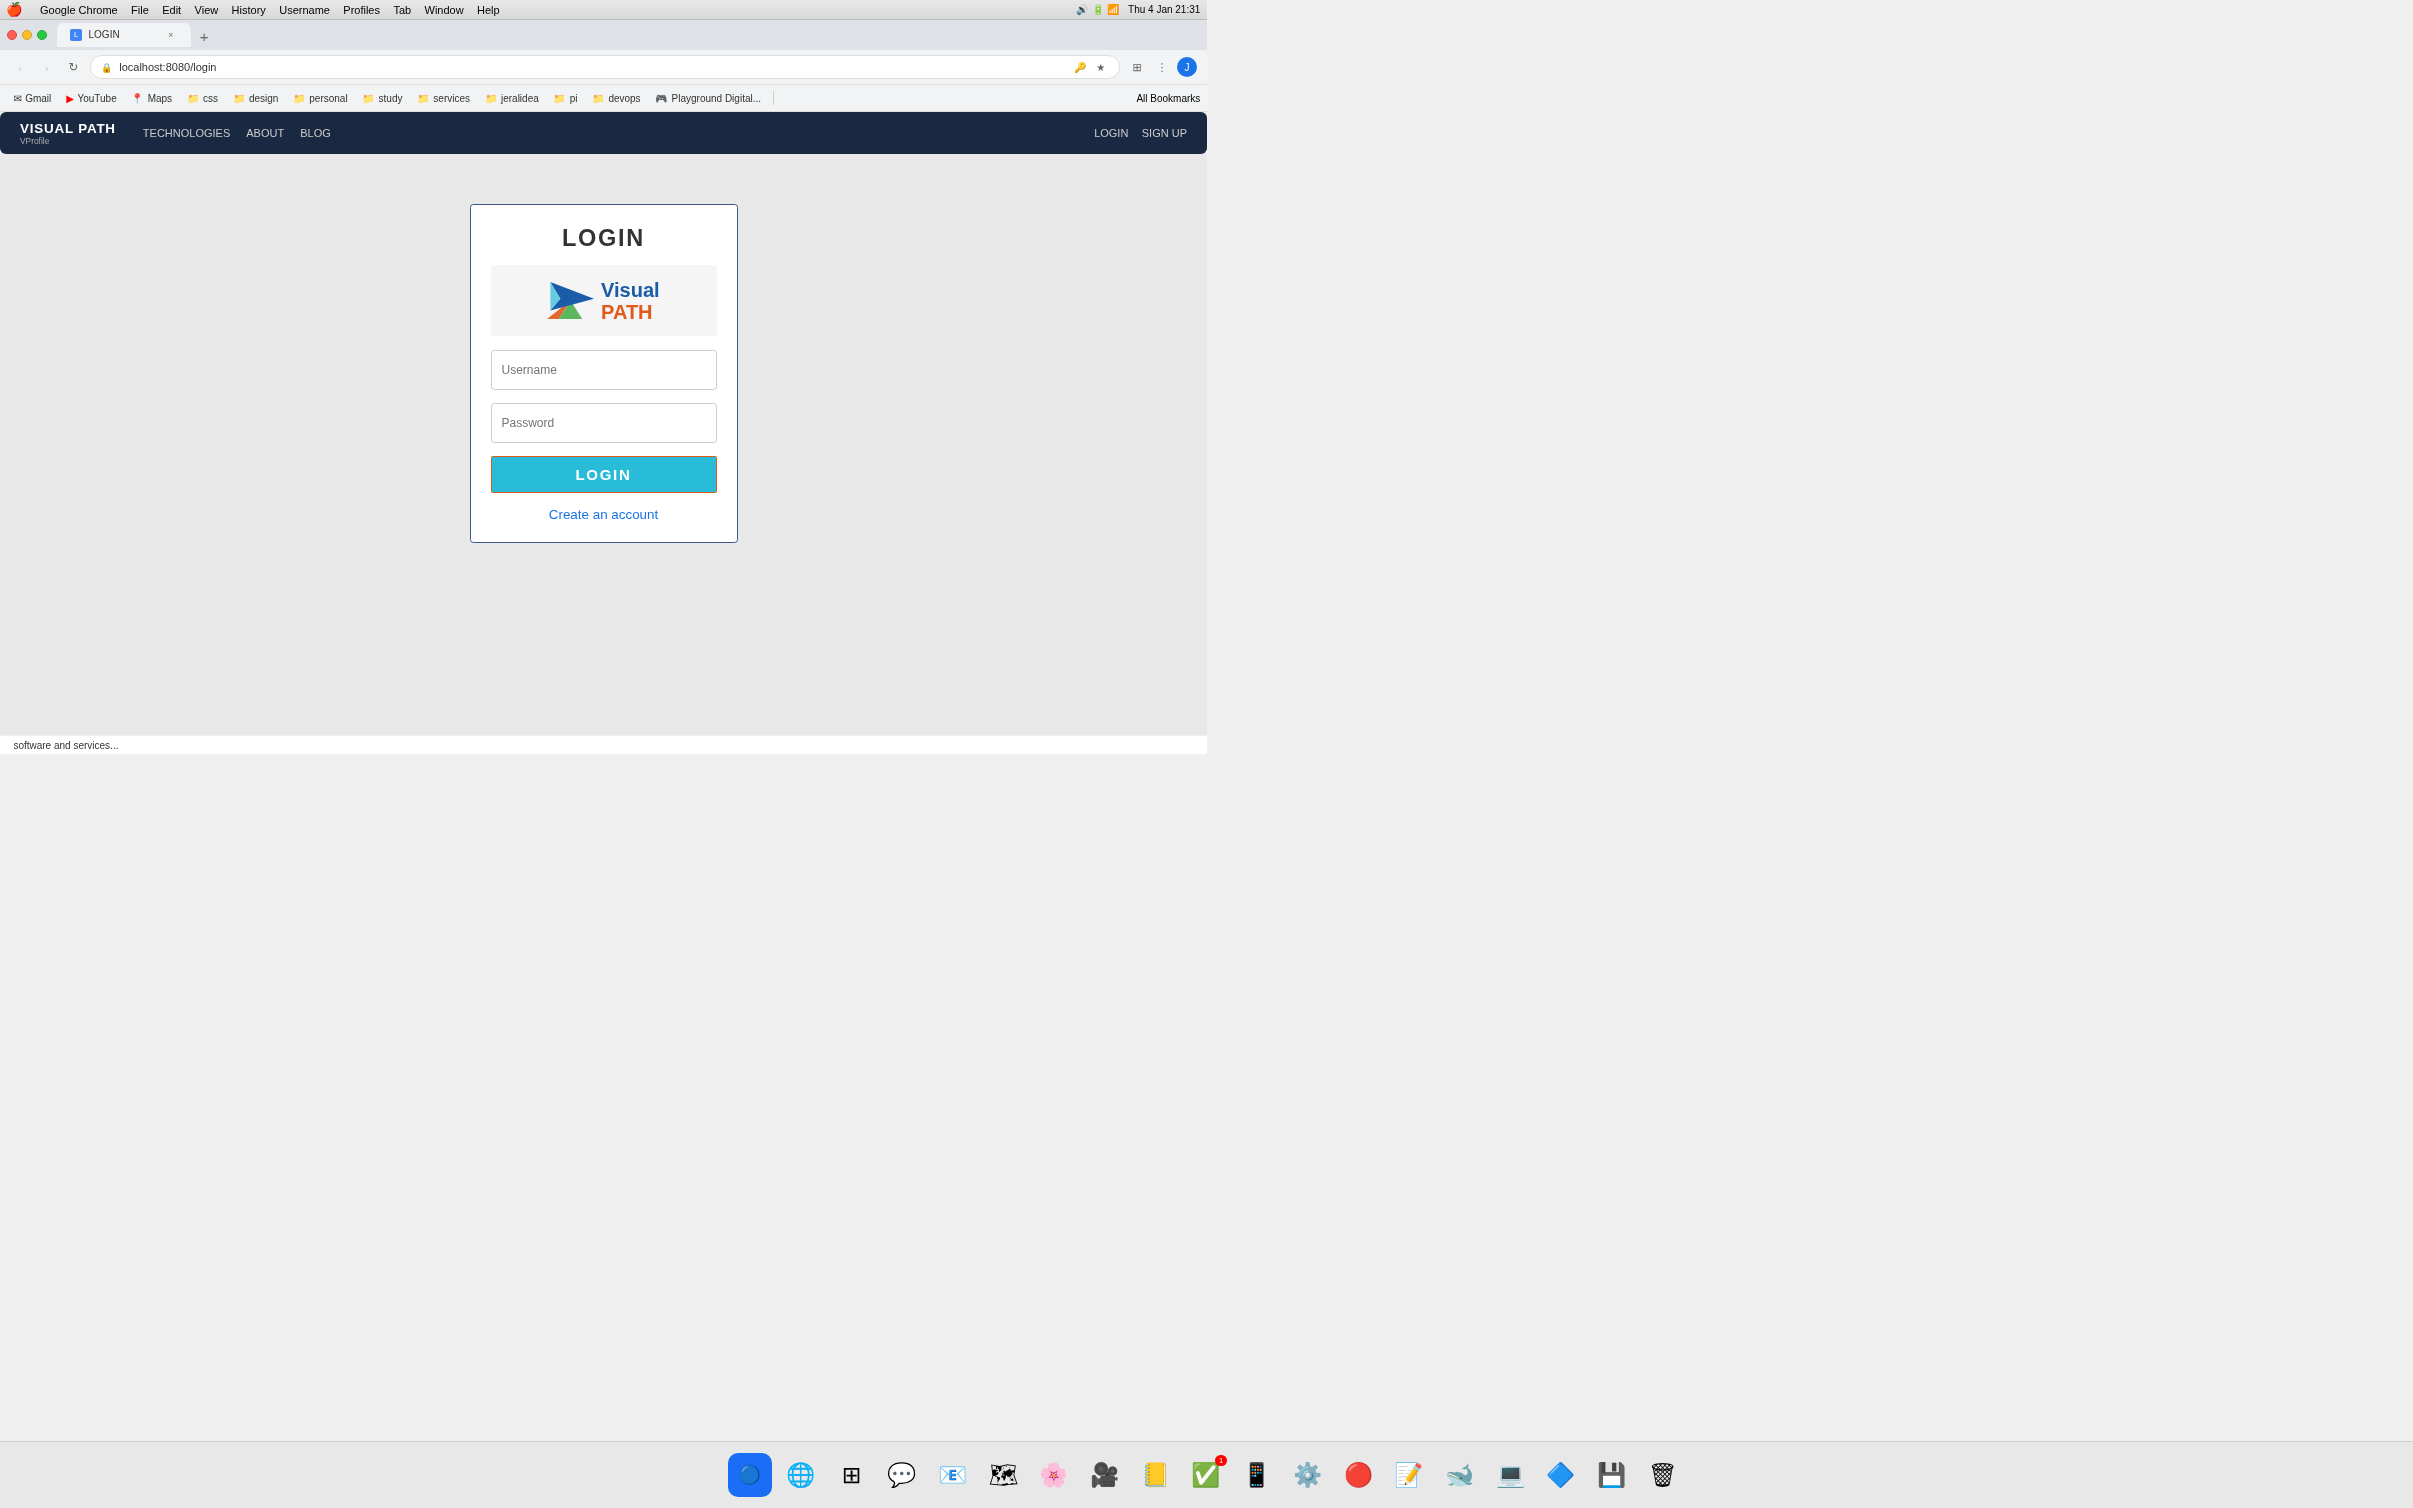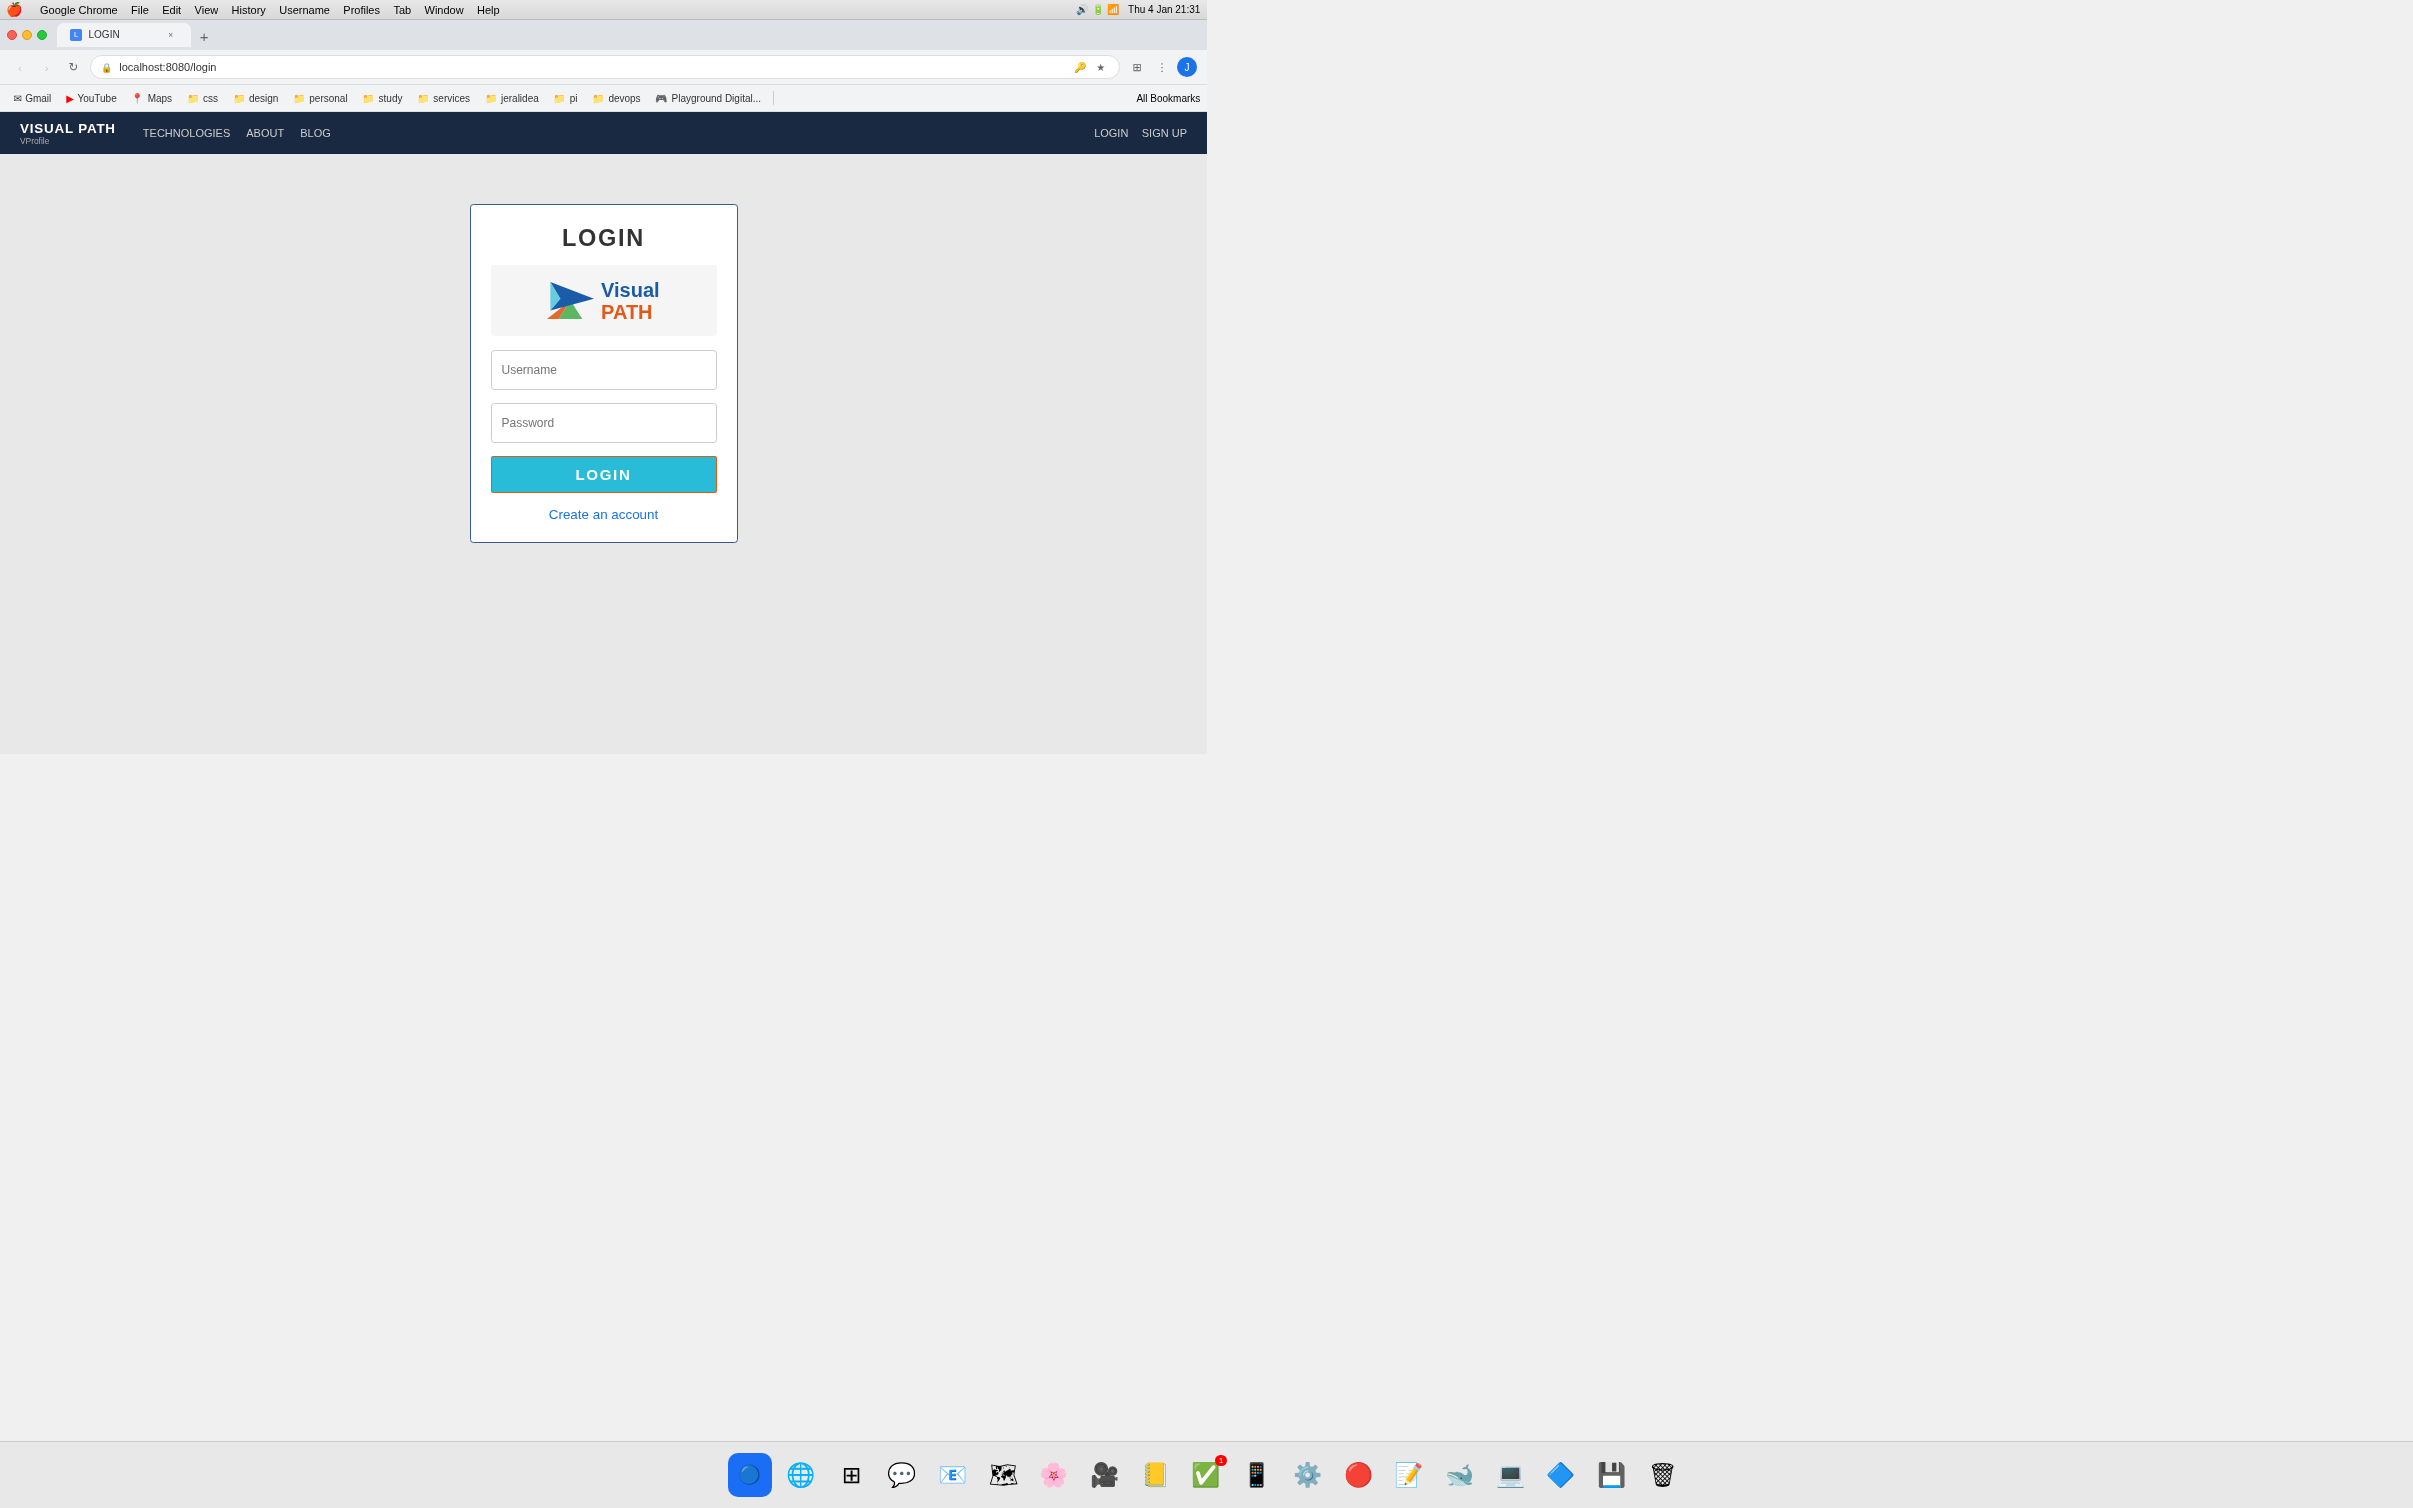--- a/index.html
+++ b/index.html
@@ -113,20 +113,21 @@
     .bookmarks-right { margin-left: auto; }
 
     
     .site-nav {
       height: 42px;
       background: #1a2942;
       display: flex;
       align-items: center;
       padding: 0 20px;
       color: white;
+      border-radius: 6px;
     }
     .site-logo {
       display: flex;
       flex-direction: column;
       margin-right: 27px;
     }
     .site-logo-title { font-size: 13.4px; font-weight: 700; letter-spacing: 0.8px; }
     .site-logo-sub { font-size: 8.4px; color: #aaa; }
     .site-nav-links { display: flex; gap: 16px; }
     .site-nav-link { font-size: 11px; color: #ccc; cursor: pointer; }
@@ -416,20 +417,23 @@
           </div>
         </div>
 
         <input type="text" class="login-input" placeholder="Username" style="">
         <input type="password" class="login-input" placeholder="Password" style="">
         <button class="login-btn">LOGIN</button>
         <a class="create-account-link" href="#">Create an account</a>
       </div>
     </div>
 
+    <div class="footer-text">
+      <span>software and services...</span>
+    </div>
   </div>
 </div>
 
 <div class="dock-area">
   <div class="dock-item" style="background:#1a6ef5; color:white; font-size:18.4px;">🔵</div>
   <div class="dock-item">🌐</div>
   <div class="dock-item">⊞</div>
   <div class="dock-item">💬</div>
   <div class="dock-item">📧</div>
   <div class="dock-item">🗺</div>

